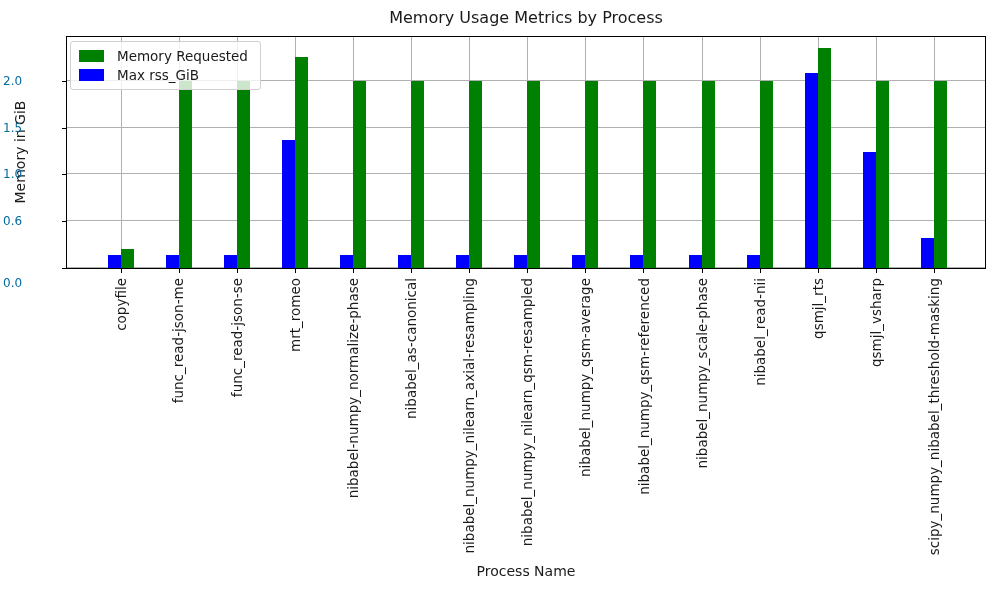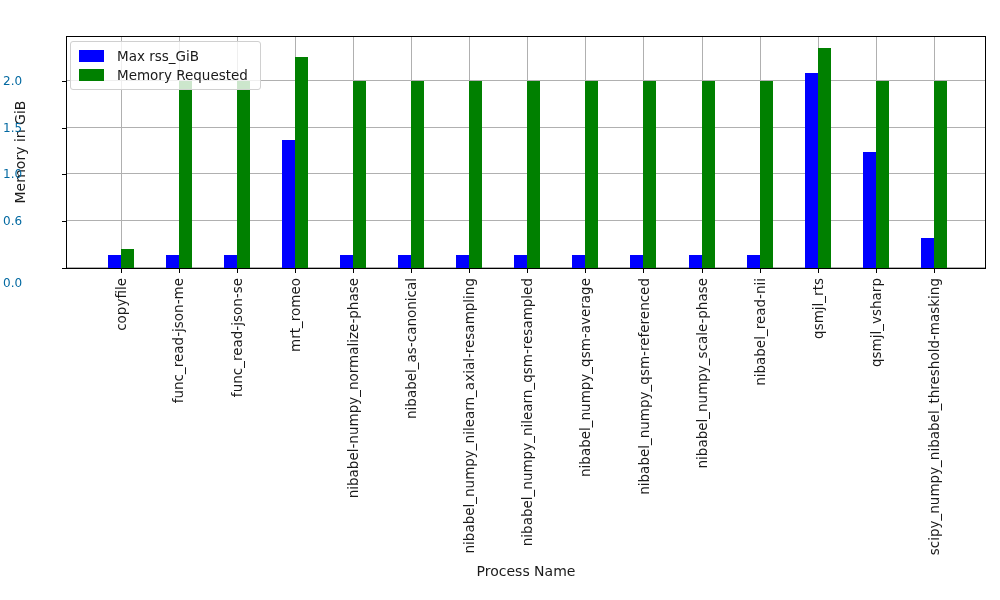--- a/index.html
+++ b/index.html
@@ -136,20 +136,21 @@
   .legend-label {
     font-size: 13.5px;
     white-space: nowrap;
     color: #1a1a1a;
   }
 </style>
 </head>
 <body>
 
 <div class="figure">
+  <div class="chart-title">Memory Usage Metrics by Process</div>
 
   <div class="ylabel-wrap">
     <div class="ylabel">Memory in GiB</div>
   </div>
 
   <div class="plot" id="plot">
       <div class="gridline-h" style="bottom: 0px; background: rgb(176, 176, 176);"></div>
       <div class="gridline-h" style="bottom: 46.7611px; background: rgb(176, 176, 176);"></div>
       <div class="gridline-h" style="bottom: 93.5223px; background: rgb(176, 176, 176);"></div>
       <div class="gridline-h" style="bottom: 140.283px; background: rgb(176, 176, 176);"></div>
@@ -241,23 +242,23 @@
       <div class="xtick-mark" style="left: 817.7px;"></div>
       <div class="xtick-label" style="right: 189.3px;">qsmjl_rts</div>
       <div class="xtick-mark" style="left: 875.8px;"></div>
       <div class="xtick-label" style="right: 131.2px;">qsmjl_vsharp</div>
       <div class="xtick-mark" style="left: 933.9px;"></div>
       <div class="xtick-label" style="right: 73.1px;">scipy_numpy_nibabel_threshold-masking</div>
     </div>
 
   <div class="legend">
     <div class="legend-row">
+      <span class="legend-swatch" id="legend-swatch-1" style="background: rgb(0, 128, 0);"></span>
+      <span class="legend-label">Memory Requested</span>
+    </div>
+    <div class="legend-row">
       <span class="legend-swatch" id="legend-swatch-0" style="background: rgb(0, 0, 255);"></span>
       <span class="legend-label">Max rss_GiB</span>
     </div>
-    <div class="legend-row">
-      <span class="legend-swatch" id="legend-swatch-1" style="background: rgb(0, 128, 0);"></span>
-      <span class="legend-label">Memory Requested</span>
-    </div>
   </div>
 
   <div class="xlabel">Process Name</div>
 </div>
 
 </body></html>

